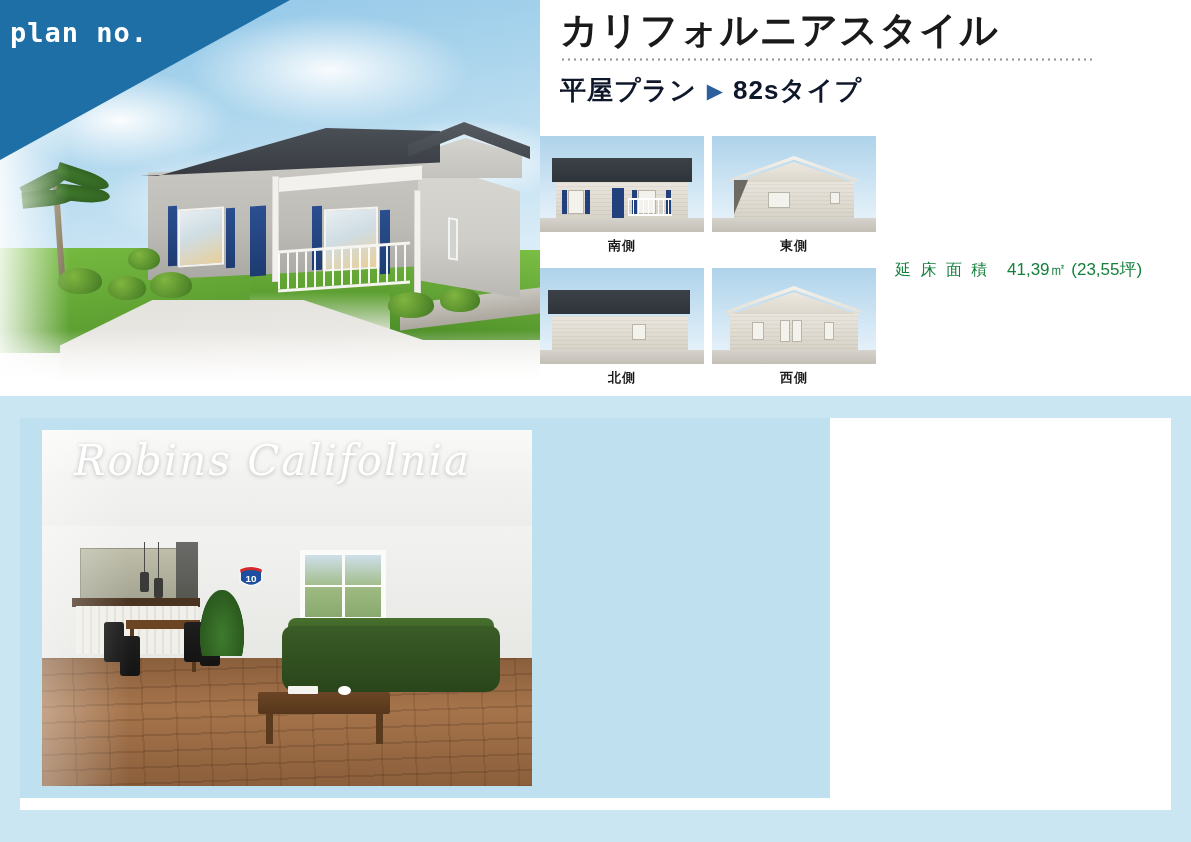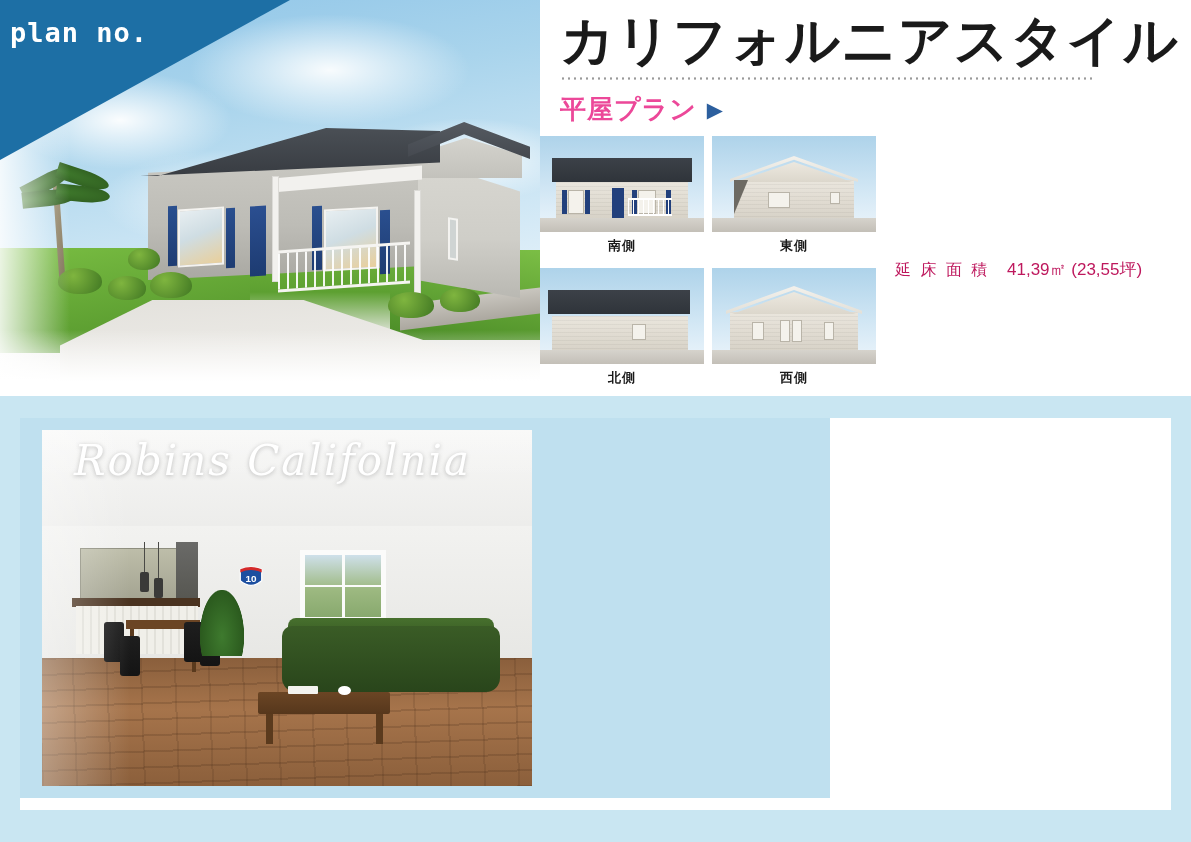--- a/index.html
+++ b/index.html
@@ -149,33 +149,33 @@
   .photo-fade-left {
     position: absolute; left: 0; top: 0; width: 70px; height: 390px;
     background: linear-gradient(90deg, rgba(255,255,255,.85), rgba(255,255,255,0));
   }
 
   
   #title-block {
     position: absolute; left: 560px; top: 8px; width: 620px; height: 110px;
   }
   #main-title {
-    font-size: 54px; font-weight: bold; color: #1a1a1a;
+    font-size: 38px; font-weight: bold; color: #1a1a1a;
     letter-spacing: 1px; line-height: 1.2; white-space: nowrap;
   }
   #title-divider {
     margin-top: 4px; width: 535px; height: 3px;
     background-image: radial-gradient(circle, #9a9a9a 1px, transparent 1.3px);
     background-size: 6px 3px; background-repeat: repeat-x;
   }
   #subtitle-row {
     display: flex; align-items: center; gap: 10px; margin-top: 12px;
   }
   .subtitle-text {
-    font-size: 26px; font-weight: bold; color: #ec4899; letter-spacing: 1px;
+    font-size: 26px; font-weight: bold; color: #0f172a; letter-spacing: 1px;
   }
   .subtitle-arrow {
     color: #2c5f9e; font-size: 21px; line-height: 1;
   }
 
   
   #elevations {
     position: absolute; left: 540px; top: 136px; width: 340px; height: 258px;
   }
   .elev-cell { position: absolute; width: 164px; }
@@ -212,21 +212,21 @@
     position: absolute;
     background: repeating-linear-gradient(180deg, rgba(0,0,0,.045) 0 1px, rgba(0,0,0,0) 1px 4px);
   }
 
   
   #area-info {
     position: absolute; left: 895px; top: 258px; width: 290px;
   }
   .area-row {
     display: flex; align-items: baseline; margin-bottom: 7px;
-    font-size: 16px; color: #be185d; white-space: nowrap;
+    font-size: 16px; color: #15803d; white-space: nowrap;
   }
   .area-label { width: 112px; letter-spacing: 2.5px; font-weight: normal; }
   .area-label.tight { letter-spacing: .5px; }
   .area-value { font-size: 17px; letter-spacing: 0px; }
 
   
   #bottom-section {
     position: absolute; left: 0; top: 396px; width: 1191px; height: 446px;
     background: #c9e6f2;
   }
@@ -400,20 +400,21 @@
 
     <div id="corner-banner"></div>
     <div id="plan-no-label">plan no.</div>
 
     <div id="title-block">
       <div id="main-title">カリフォルニアスタイル</div>
       <div id="title-divider"></div>
       <div id="subtitle-row">
         <span class="subtitle-text">平屋プラン</span>
         <span class="subtitle-arrow">▶</span>
+        <span class="subtitle-text">82sタイプ</span>
       </div>
     </div>
 
     <div id="elevations">
 
       <div class="elev-cell" style="left:172px; top:0;">
         <div class="elev-img">
           <div class="e-ground"></div>
           <div class="e-body" style="left:22px; top:44px; width:120px; height:38px;"></div>
           <div class="e-siding" style="left:22px; top:44px; width:120px; height:38px;"></div>

